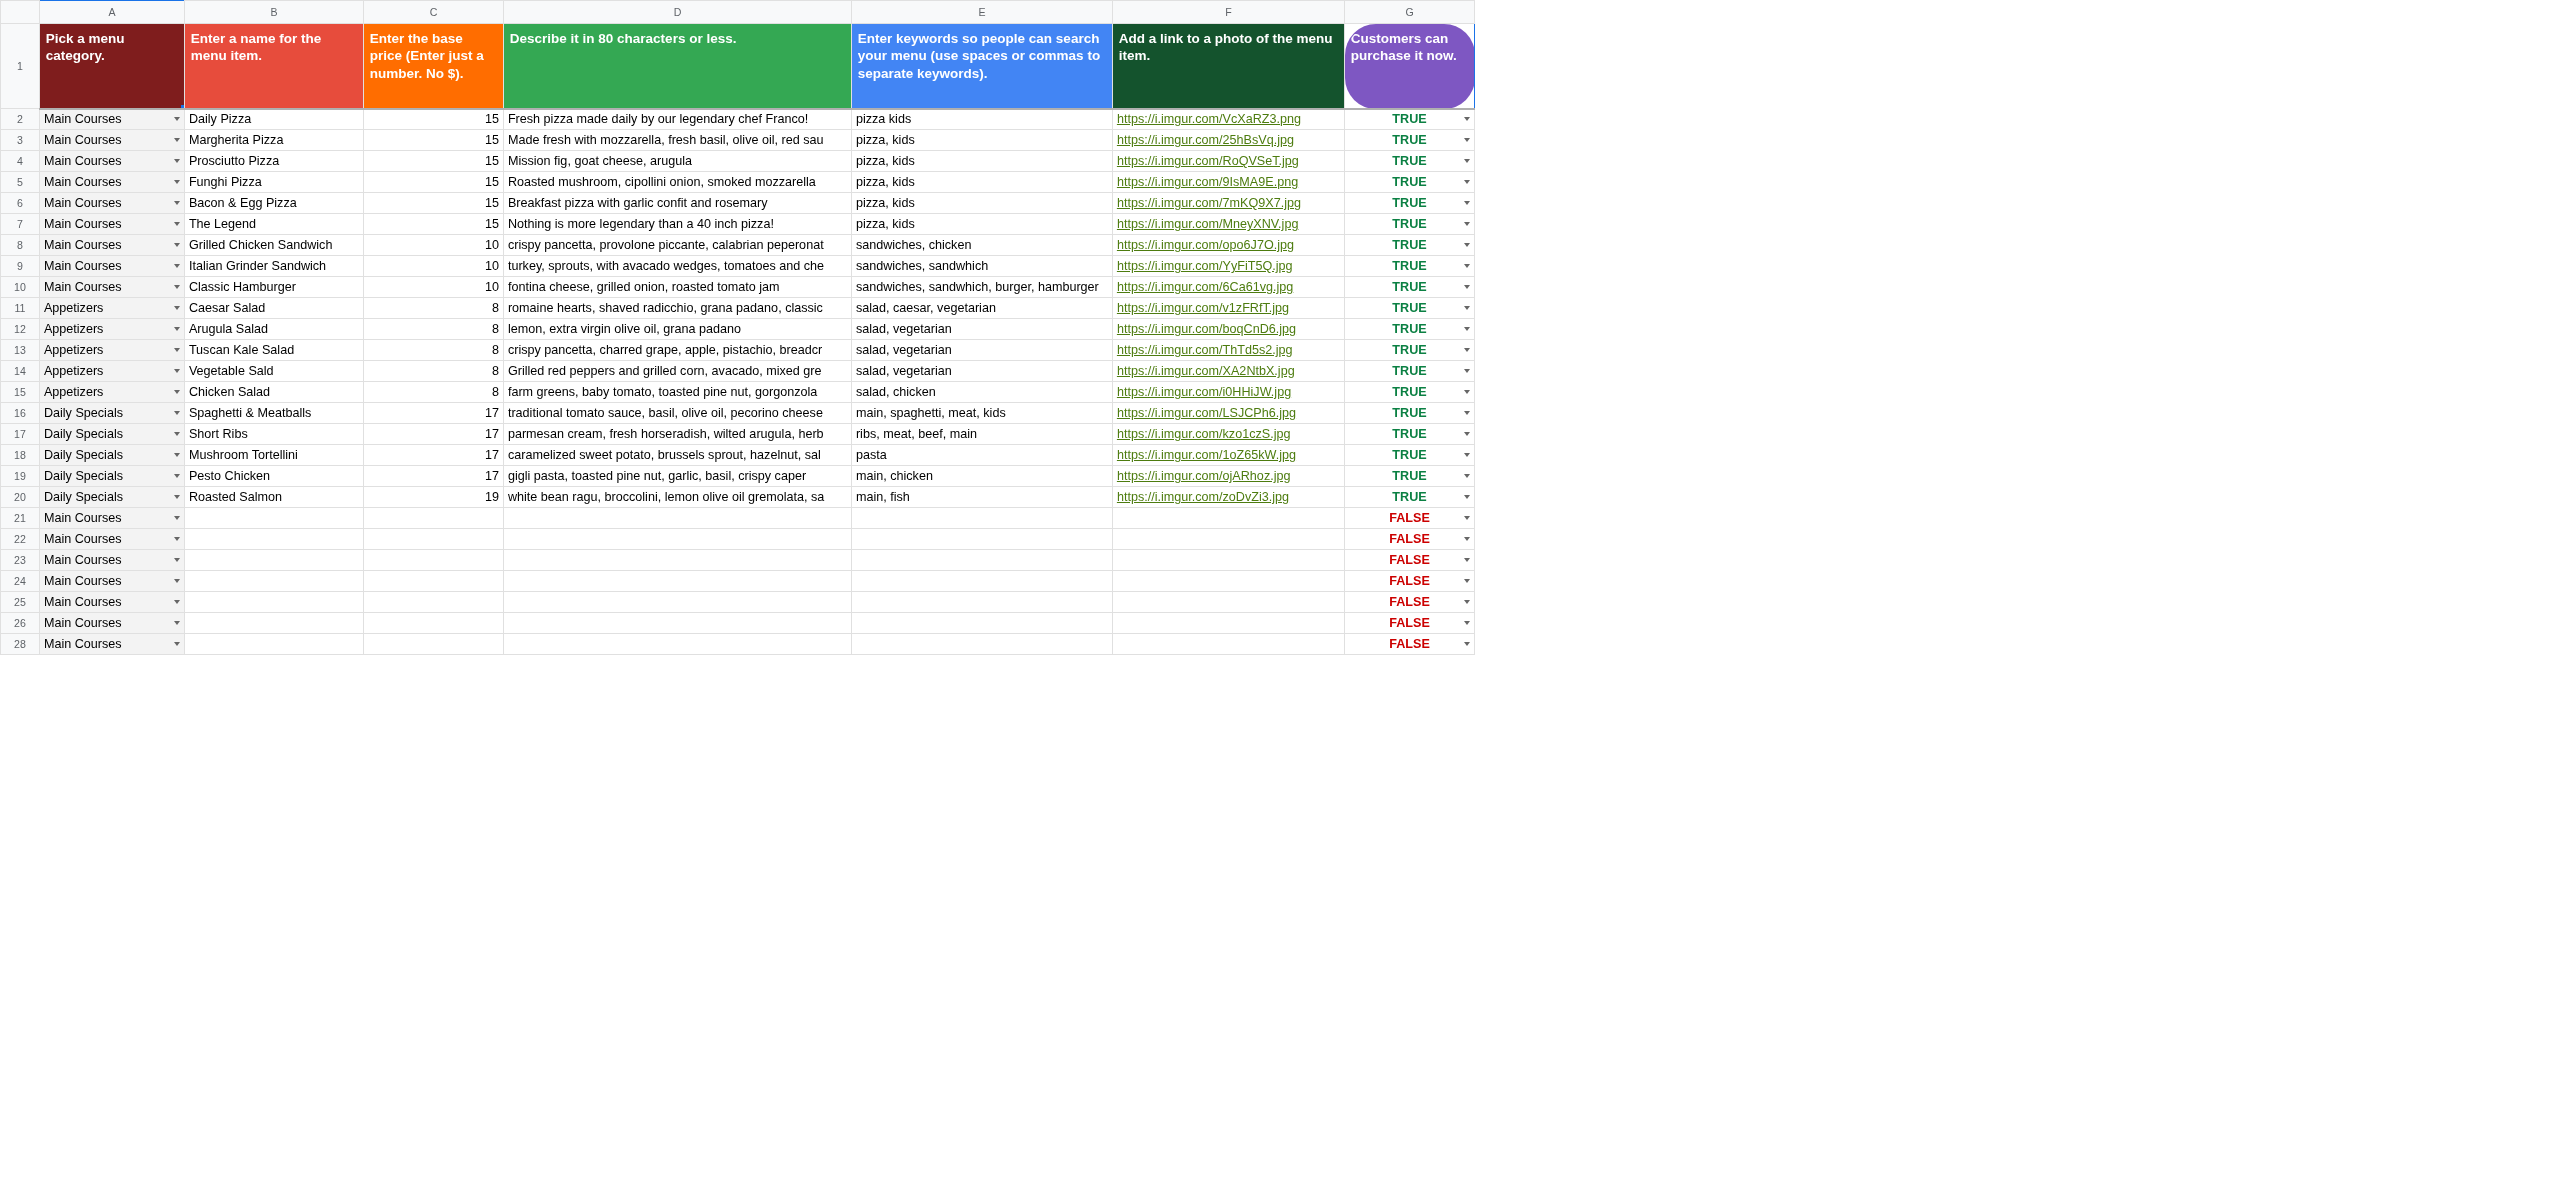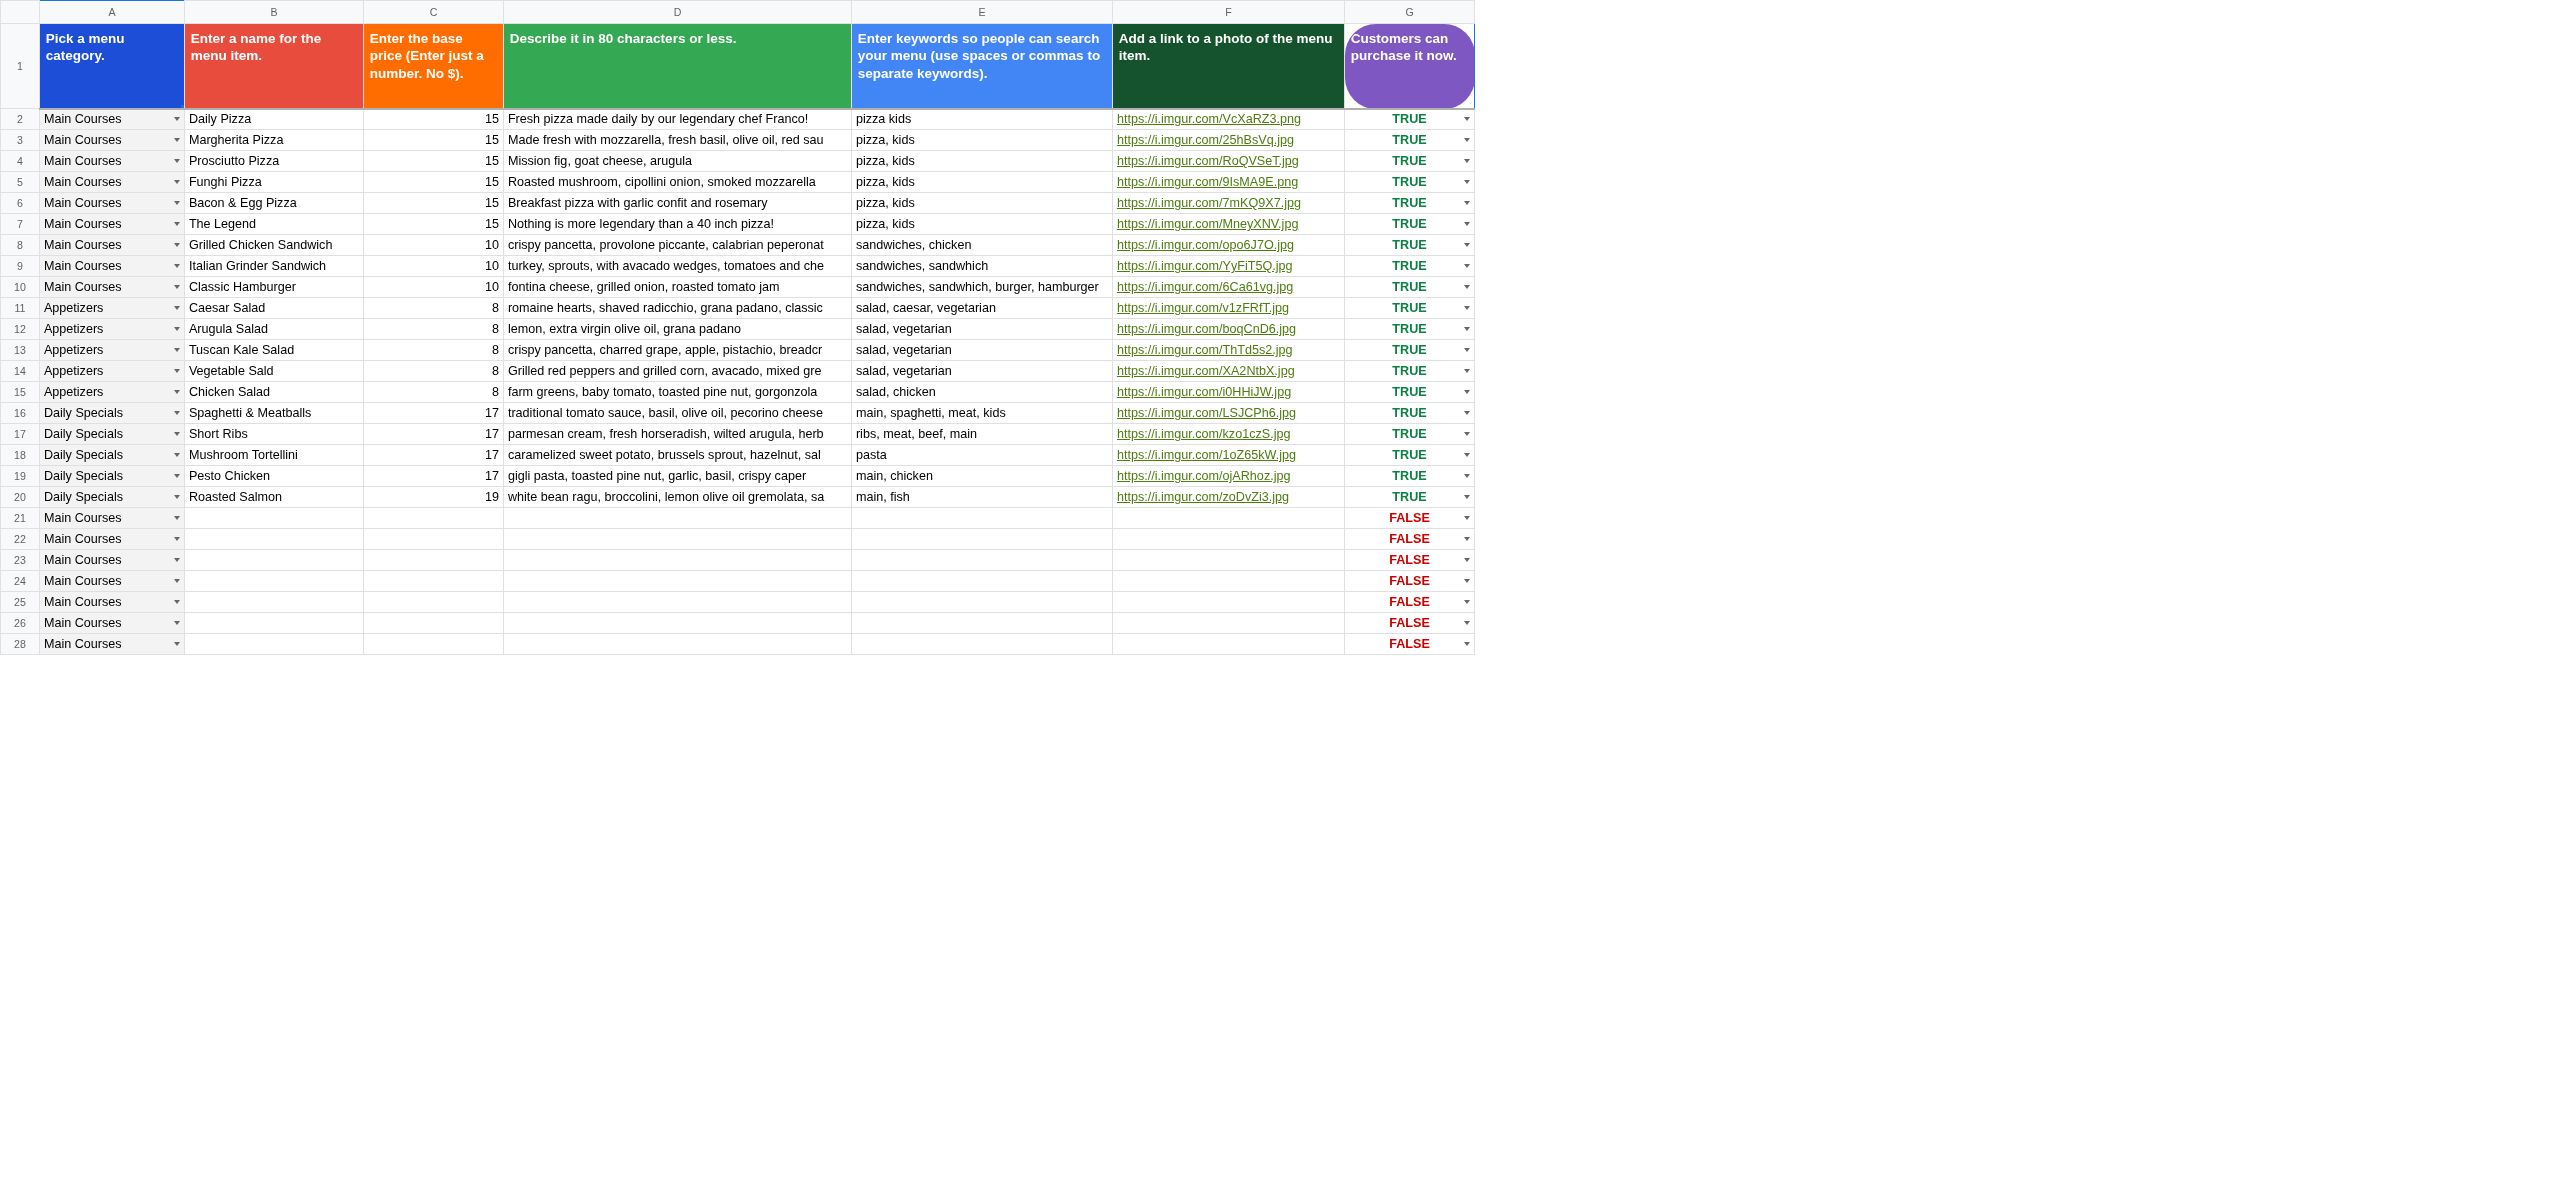--- a/index.html
+++ b/index.html
@@ -15,21 +15,21 @@
   
   .col-A { width: 145px; }
   .col-B { width: 179px; }
   .col-C { width: 140px; }
   .col-D { width: 348px; }
   .col-E { width: 261px; }
   .col-F { width: 232px; }
   .col-G { width: 130px; }
   
   .hdrcell { color: #fff; font-weight: bold; font-size: 13.5px; vertical-align: top; padding: 5.8px 5.8px; white-space: normal; height: 85px; line-height: 1.3; }
-  .h-A { background: #1d4ed8; margin-top: 40px; }
+  .h-A { background: #7f1d1d; margin-top: 40px; }
   .h-B { background: #e74c3c; }
   .h-C { background: #ff6d00; }
   .h-D { background: #34a853; }
   .h-E { background: #4285f4; }
   .h-F { background: #14532d; }
   .h-G { background: #7e57c2; border-radius: 31px; }
   
   .dropdown { background: #f3f3f3; padding-right: 17.4px; margin-top: 48px; }
   .chev { position: absolute; right: 3.9px; top: 50%; transform: translateY(-50%); width: 0; height: 0; border-left: 3.9px solid transparent; border-right: 3.9px solid transparent; border-top: 4.8px solid #666; }
   

